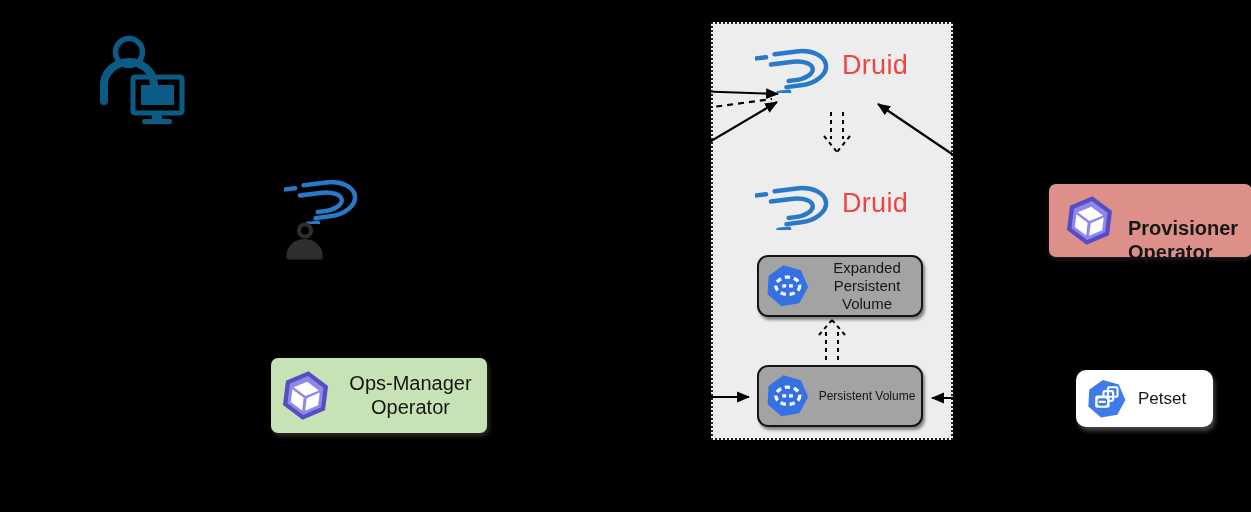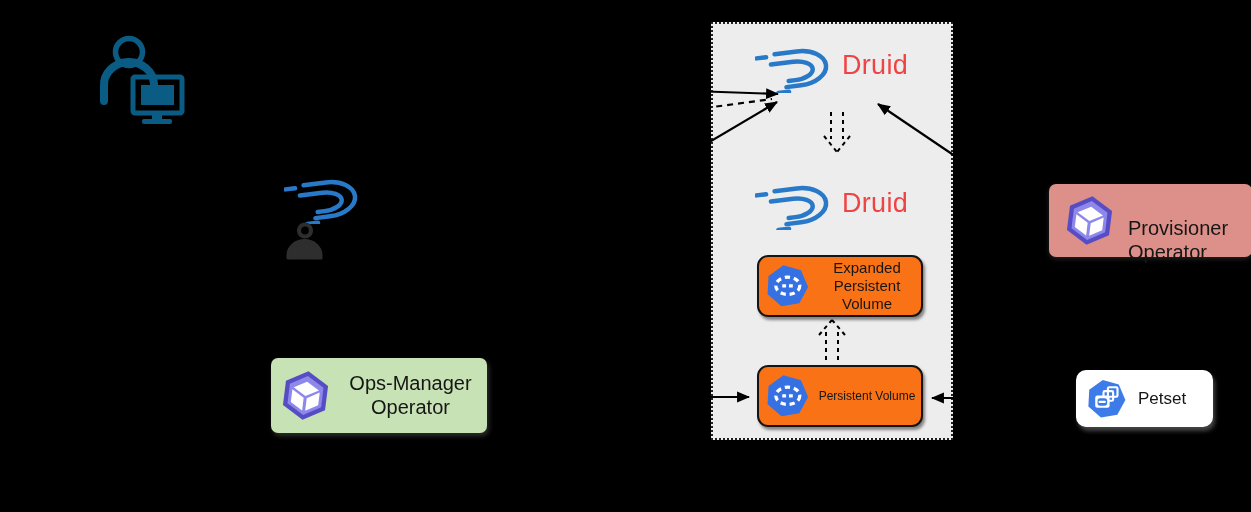--- a/index.html
+++ b/index.html
@@ -23,39 +23,39 @@
     left:0;top:0;width:1251px;height:512px;
     z-index:1;pointer-events:none;
   }
   
   .node{
     display:flex;align-items:center;box-sizing:border-box;
     z-index:2;color:#161616;
   }
   .node .label{flex:1;}
   .node-white{
-    background:#f97316;border:2px solid #141414;border-radius:11px;
+    background:#a3a3a3;border:2px solid #141414;border-radius:11px;
     box-shadow:2px 3px 3px rgba(0,0,0,0.45);
   }
   .epv{left:757px;top:255px;width:166px;height:62px;padding-left:6px;gap:6px;}
   .epv .label{font-size:15px;line-height:1.22;font-weight:500;text-align:center;padding-right:4px;}
   .pv{left:757px;top:365px;width:166px;height:62px;padding-left:6px;gap:6px;}
   .pv .label{font-size:12px;line-height:1.25;font-weight:500;text-align:center;padding-right:4px;}
   .ops{
     left:271px;top:358px;width:216px;height:75px;padding-left:8px;gap:8px;
     background:#c7e2b4;border-radius:7px;
     box-shadow:2px 3px 5px rgba(130,130,130,0.35);
   }
   .ops .label{font-size:20px;line-height:1.18;font-weight:500;text-align:center;padding-right:6px;}
   .prov{
     left:1049px;top:184px;width:203px;height:73px;padding-left:14px;gap:12px;
     background:#dd9089;border-radius:7px;
     box-shadow:0 2px 5px rgba(120,120,120,0.3);
   }
-  .prov .label{font-size:20px;line-height:1.18;font-weight:400;text-align:left;margin-top:40px;}
+  .prov .label{font-size:20px;line-height:1.18;font-weight:700;text-align:left;margin-top:40px;}
   .petset{
     left:1076px;top:370px;width:137px;height:57px;padding-left:10px;gap:10px;
     background:#fff;border-radius:10px;
     box-shadow:2px 4px 4px rgba(140,140,140,0.5);
   }
   .petset .label{font-size:17px;font-weight:500;}
   
   .druid-label{
     z-index:2;font-size:27px;font-weight:500;color:#ef4444;letter-spacing:.3px;
   }

